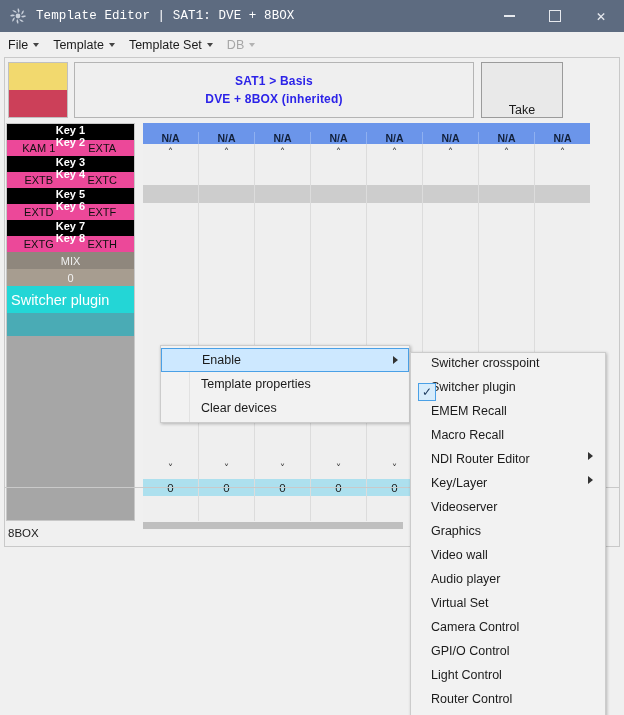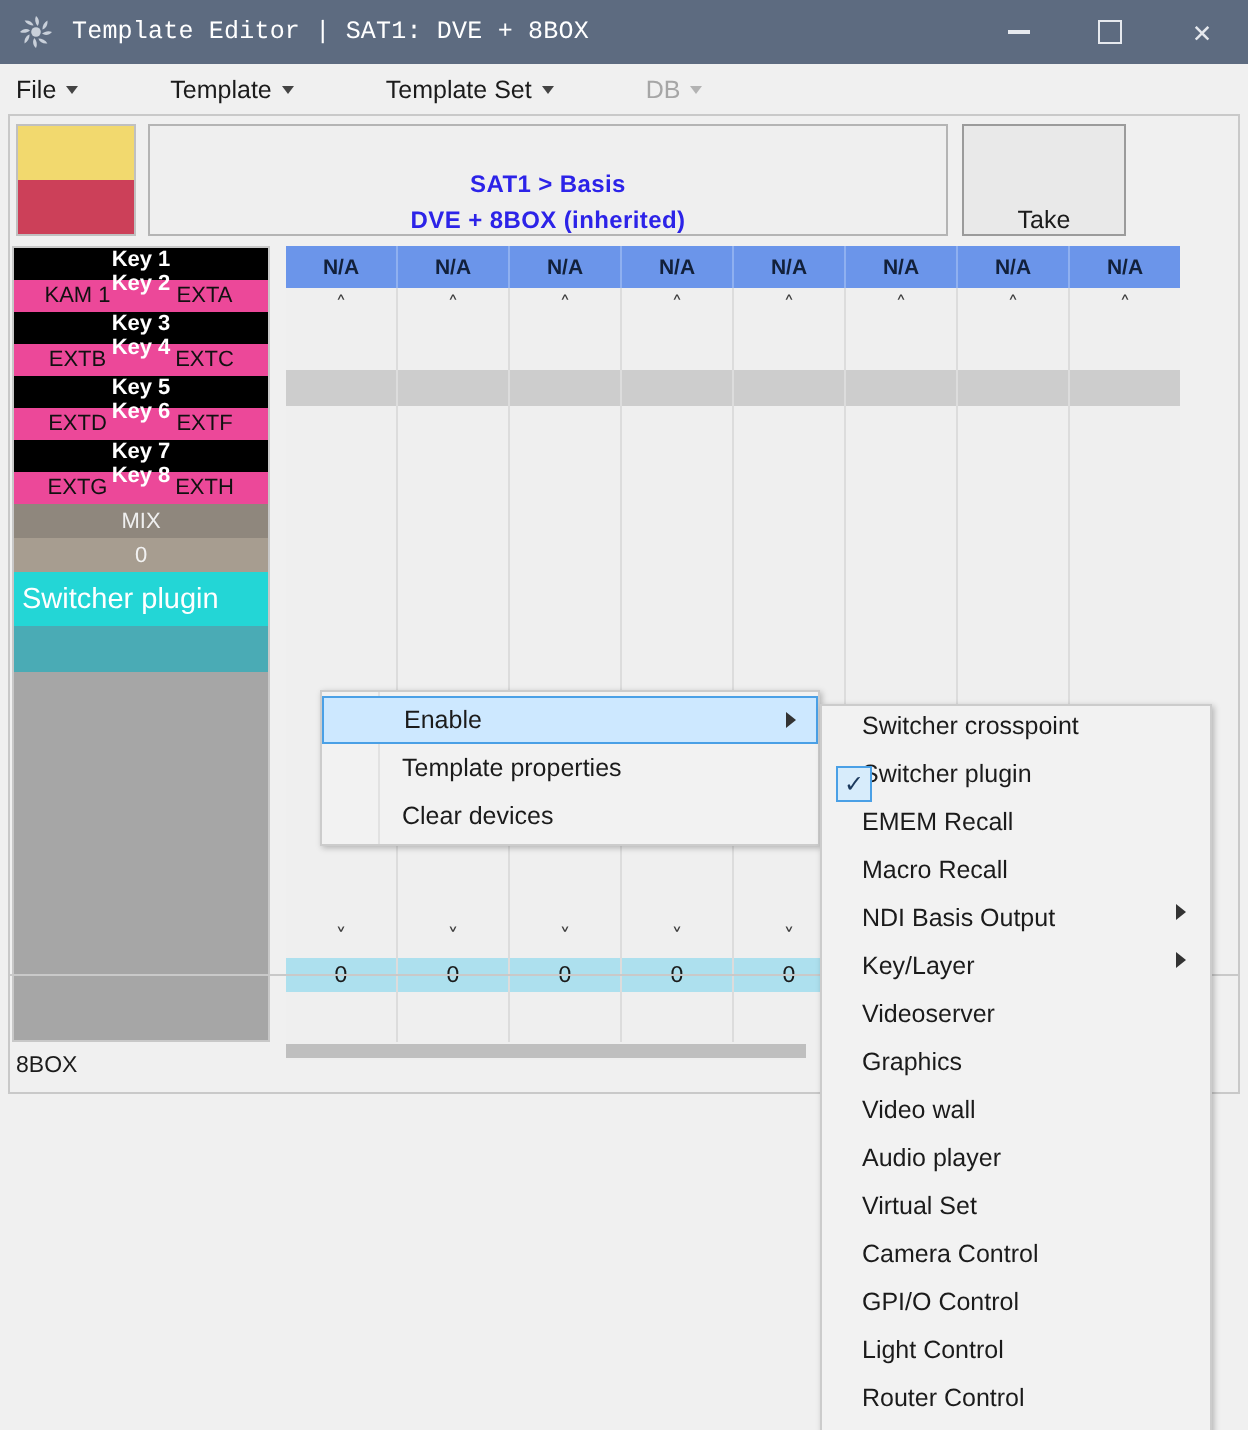--- a/index.html
+++ b/index.html
@@ -21,40 +21,40 @@
   .win-btns{margin-left:auto;display:flex;height:32px;}
   .win-btn{width:46px;height:32px;display:flex;align-items:center;justify-content:center;
            color:#e6e9ee;font-size:13px;}
   .win-btn.close{font-size:15px;}
   .win-btn .sq{width:10px;height:10px;border:1.4px solid #e6e9ee;}
   .win-btn .dash{width:11px;height:1.4px;background:#e6e9ee;}
 
   
   .menubar{
     position:absolute;left:0;top:32px;width:624px;height:25px;
-    background:#f0f0f0;display:flex;align-items:center;padding-left:8px;box-sizing:border-box;gap:32px;
+    background:#f0f0f0;display:flex;align-items:center;padding-left:8px;box-sizing:border-box;
   }
   .menu-item{display:flex;align-items:center;gap:5px;margin-right:14px;font-size:12.5px;color:#1b1b1b;}
   .menu-item.disabled{color:#a6a6a6;}
   .caret{width:0;height:0;border-left:3.5px solid transparent;border-right:3.5px solid transparent;
          border-top:4px solid #444;}
   .menu-item.disabled .caret{border-top-color:#b3b3b3;}
 
   
   .client{position:absolute;left:0;top:57px;width:624px;height:658px;background:#f0f0f0;}
 
   
   .headerrow{position:absolute;left:6px;top:3px;width:612px;height:60px;}
   .swatch{position:absolute;left:2px;top:2px;width:60px;height:56px;border:1px solid #c0c0c0;
           box-sizing:border-box;background:#fff;}
   .swatch .top{height:50%;background:#f2d96e;}
   .swatch .bot{height:50%;background:#cc4059;}
   .infobox{position:absolute;left:68px;top:2px;width:400px;height:56px;
            border:1px solid #b4b4b4;background:#efefef;box-sizing:border-box;
-           display:flex;flex-direction:column;align-items:center;justify-content:flex-end;gap:4px;}
+           display:flex;flex-direction:column;align-items:center;justify-content:center;gap:4px;}
   .infobox .l1,.infobox .l2{color:#2c23e8;font-size:12px;font-weight:bold;letter-spacing:.2px;}
   .takebtn{position:absolute;left:475px;top:2px;width:82px;height:56px;
            border:1px solid #9b9b9b;background:#e9e9e9;box-sizing:border-box;
            display:flex;align-items:flex-end;justify-content:center;
            font-size:12.5px;color:#1b1b1b;}
 
   
   .devlist{position:absolute;left:6px;top:66px;width:129px;height:398px;
            background:#a6a6a6;border:1px solid #c8c8c8;box-sizing:border-box;overflow:hidden;}
   .keyrow{display:flex;height:16px;}
@@ -68,21 +68,21 @@
           color:#efefef;font-size:11px;}
   .mixval{height:17px;background:#a79d90;display:flex;align-items:center;justify-content:center;
           color:#f2f2f2;font-size:11px;}
   .plugrow{height:27px;background:#23d6d6;display:flex;align-items:center;
            padding-left:4px;box-sizing:border-box;color:#ffffff;font-size:14.5px;}
   .plugrow2{height:23px;background:#4aabb5;}
 
   
   .grid{position:absolute;left:143px;top:66px;width:447px;height:398px;
         background:#efefef;overflow:hidden;}
-  .gridhdr{display:flex;height:21px;background:#6b95ea;}
+  .gridhdr{display:flex;height:21px;background:#6b95ea;align-items:flex-end;}
   .gcell{flex:1;display:flex;align-items:center;justify-content:center;
          font-size:10.5px;color:#12203a;font-weight:bold;
          border-right:1px solid #8fb0f0;box-sizing:border-box;}
   .gcell:last-child{border-right:none;}
   .arrowrow{display:flex;height:20px;}
   .acell{flex:1;display:flex;align-items:flex-start;justify-content:center;
          padding-top:3px;box-sizing:border-box;border-right:1px solid #dcdcdc;}
   .acell:last-child{border-right:none;}
   .chev{font-size:11px;color:#3d3d3d;line-height:1;font-family:"DejaVu Sans",sans-serif;}
   .colbody{display:flex;height:357px;}
@@ -368,21 +368,21 @@
         <span class="checkbox">✓</span>
         <span>Switcher plugin</span>
       </div>
       <div class="subitem">
         <span>EMEM Recall</span>
       </div>
       <div class="subitem">
         <span>Macro Recall</span>
       </div>
       <div class="subitem">
-        <span>NDI Basis Output</span>
+        <span>NDI Router Editor</span>
         <span class="sub-arrow"></span>
       </div>
       <div class="subitem">
         <span>Key/Layer</span>
         <span class="sub-arrow"></span>
       </div>
       <div class="subitem">
         <span>Videoserver</span>
       </div>
       <div class="subitem">

